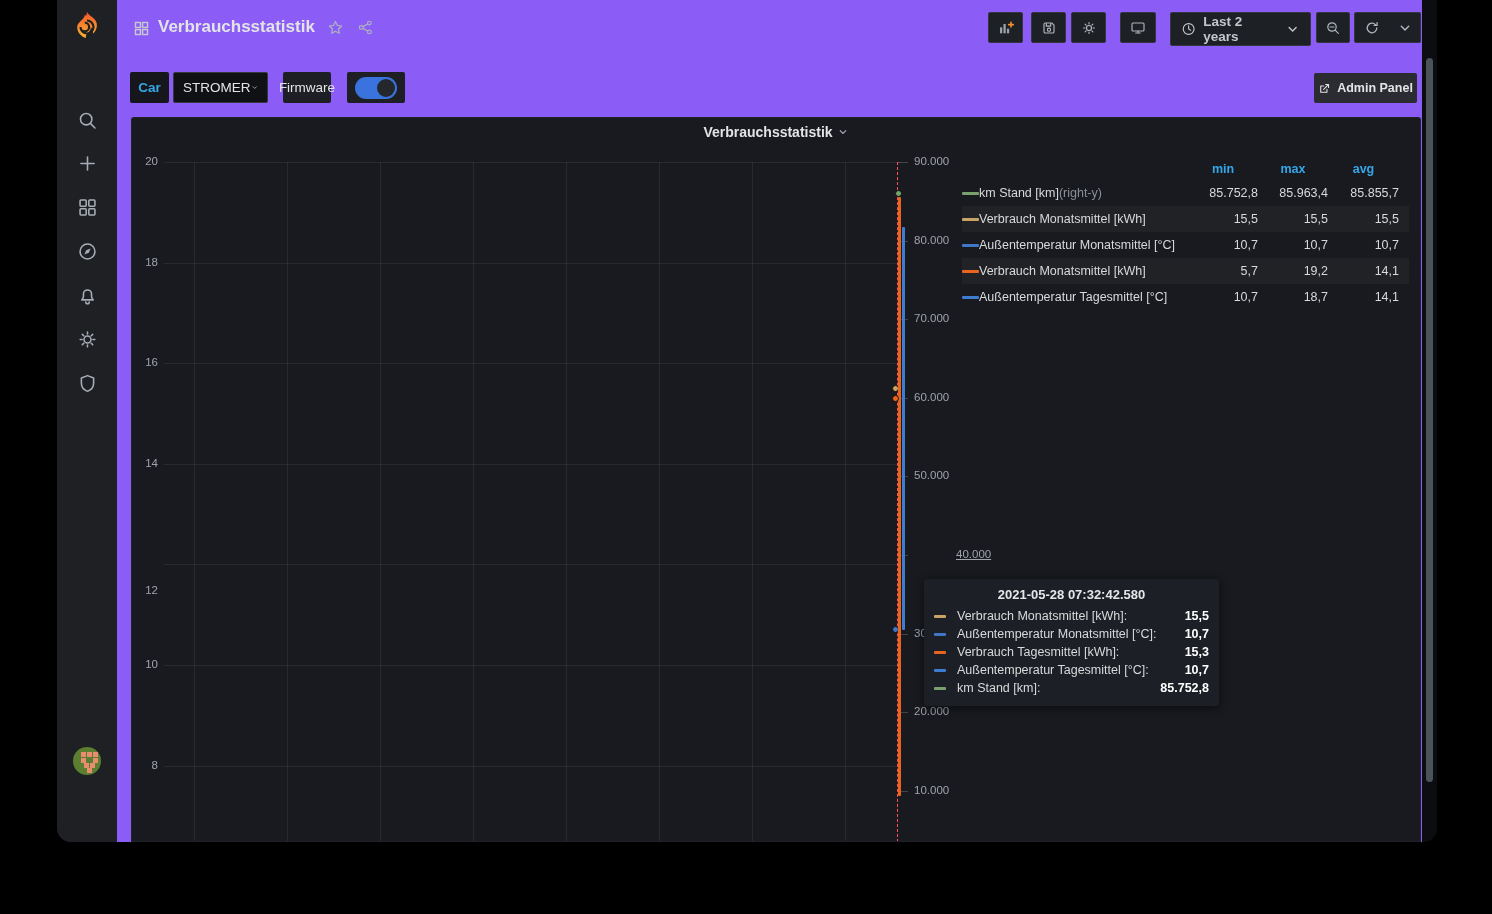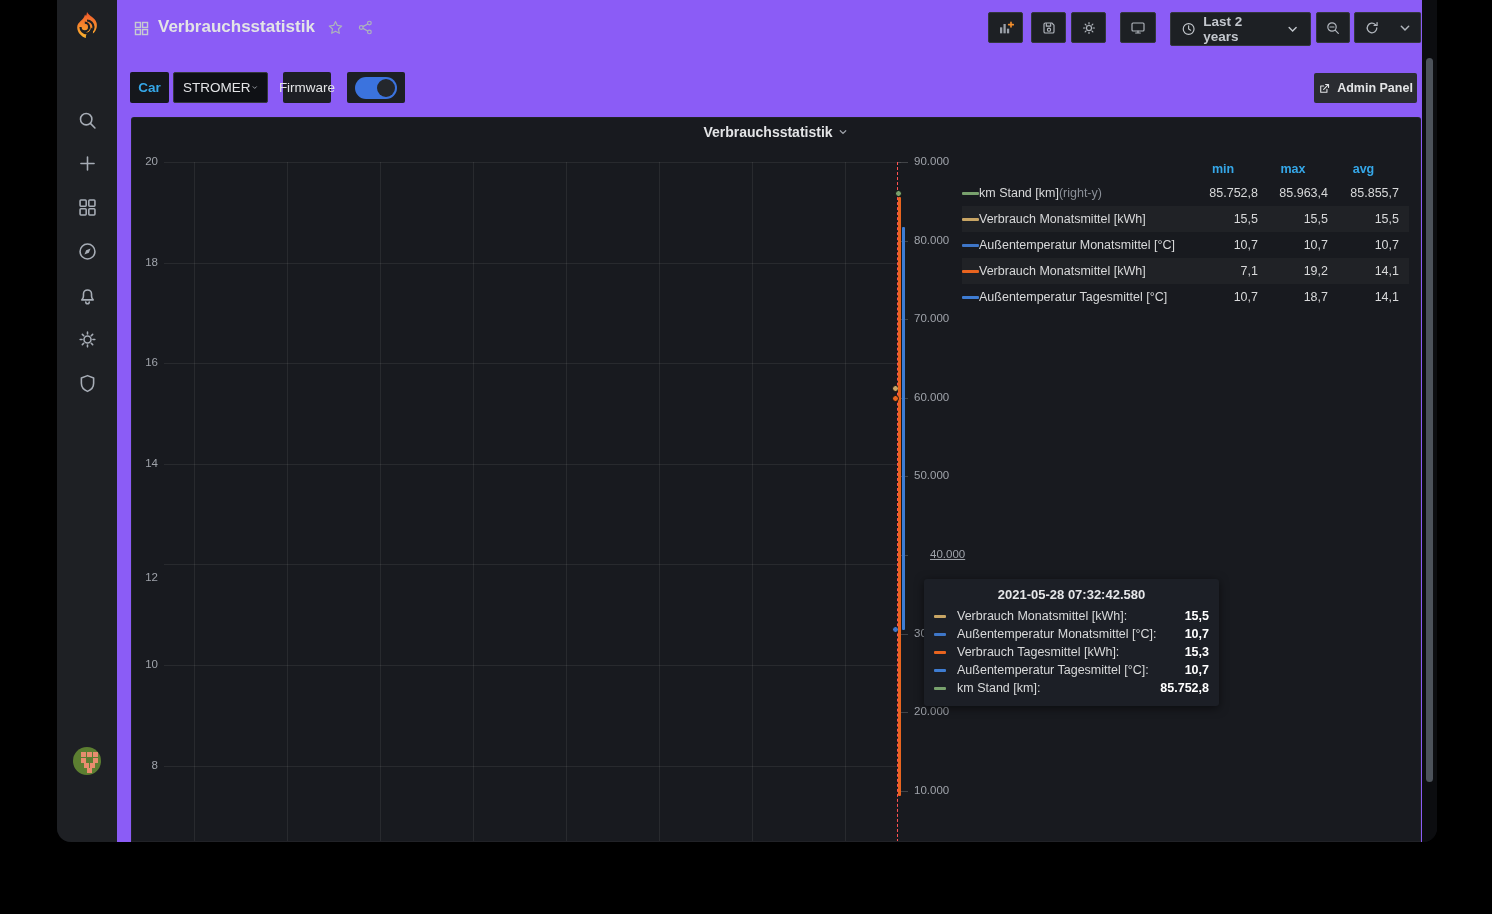--- a/index.html
+++ b/index.html
@@ -263,21 +263,21 @@
       <div class="plot-layer" id="plot">
           <div class="hgrid" style="left: 32px; top: 44px; width: 737px;"></div>
           <div class="ytick-left" style="left: 0px; top: 37px;">20</div>
           <div class="hgrid" style="left: 32px; top: 144.6px; width: 737px;"></div>
           <div class="ytick-left" style="left: 0px; top: 137.6px;">18</div>
           <div class="hgrid" style="left: 32px; top: 245.2px; width: 737px;"></div>
           <div class="ytick-left" style="left: 0px; top: 238.2px;">16</div>
           <div class="hgrid" style="left: 32px; top: 345.8px; width: 737px;"></div>
           <div class="ytick-left" style="left: 0px; top: 338.8px;">14</div>
           <div class="hgrid" style="left: 32px; top: 446.4px; width: 737px;"></div>
-          <div class="ytick-left" style="left: 0px; top: 453px;">12</div>
+          <div class="ytick-left" style="left: 0px; top: 466px;">12</div>
           <div class="hgrid" style="left: 32px; top: 547px; width: 737px;"></div>
           <div class="ytick-left" style="left: 0px; top: 540px;">10</div>
           <div class="hgrid" style="left: 32px; top: 647.6px; width: 737px;"></div>
           <div class="ytick-left" style="left: 0px; top: 640.6px;">8</div>
           <div class="vgrid" style="left: 62px; top: 44px; height: 680px;"></div>
           <div class="vgrid" style="left: 155px; top: 44px; height: 680px;"></div>
           <div class="vgrid" style="left: 248px; top: 44px; height: 680px;"></div>
           <div class="vgrid" style="left: 341px; top: 44px; height: 680px;"></div>
           <div class="vgrid" style="left: 434px; top: 44px; height: 680px;"></div>
           <div class="vgrid" style="left: 527px; top: 44px; height: 680px;"></div>
@@ -287,21 +287,21 @@
           <div class="ytick-right" style="left: 782px; top: 37px;">90.000</div>
           <div class="rtick-dash" style="left: 766px; top: 122.6px;"></div>
           <div class="ytick-right" style="left: 782px; top: 115.6px;">80.000</div>
           <div class="rtick-dash" style="left: 766px; top: 201.2px;"></div>
           <div class="ytick-right" style="left: 782px; top: 194.2px;">70.000</div>
           <div class="rtick-dash" style="left: 766px; top: 279.8px;"></div>
           <div class="ytick-right" style="left: 782px; top: 272.8px;">60.000</div>
           <div class="rtick-dash" style="left: 766px; top: 358.4px;"></div>
           <div class="ytick-right" style="left: 782px; top: 351.4px;">50.000</div>
           <div class="rtick-dash" style="left: 766px; top: 437px;"></div>
-          <div class="ytick-right" style="left: 798px; top: 430px; text-decoration: underline;">40.000</div>
+          <div class="ytick-right" style="left: 824px; top: 430px; text-decoration: underline;">40.000</div>
           <div class="rtick-dash" style="left: 766px; top: 515.6px;"></div>
           <div class="ytick-right" style="left: 782px; top: 508.6px;">30.000</div>
           <div class="rtick-dash" style="left: 766px; top: 594.2px;"></div>
           <div class="ytick-right" style="left: 782px; top: 587.2px;">20.000</div>
           <div class="rtick-dash" style="left: 766px; top: 672.8px;"></div>
           <div class="ytick-right" style="left: 782px; top: 665.8px;">10.000</div>
           <div class="crosshair" style="left: 765px; top: 44px; height: 680px;"></div>
           <div class="series-dot" style="left: 762.5px; top: 72.2277px; background: rgb(120, 161, 109);"></div>
           <div class="series-dot" style="left: 760px; top: 266.85px; background: rgb(200, 165, 100);"></div>
           <div class="series-dot" style="left: 760px; top: 508.29px; background: rgb(62, 118, 200);"></div>
@@ -342,21 +342,21 @@
             </span>
             <span class="l-val">10,7</span>
             <span class="l-val">10,7</span>
             <span class="l-val">10,7</span>
           </div>
           <div class="legend-row alt">
             <span class="l-name">
               <span class="dash" style="background: rgb(232, 100, 31);"></span>
               <span>Verbrauch Monatsmittel [kWh]</span>
             </span>
-            <span class="l-val">7,1</span>
+            <span class="l-val">5,7</span>
             <span class="l-val">19,2</span>
             <span class="l-val">14,1</span>
           </div>
           <div class="legend-row">
             <span class="l-name">
               <span class="dash" style="background: rgb(62, 124, 210);"></span>
               <span>Außentemperatur Tagesmittel [°C]</span>
             </span>
             <span class="l-val">10,7</span>
             <span class="l-val">18,7</span>

